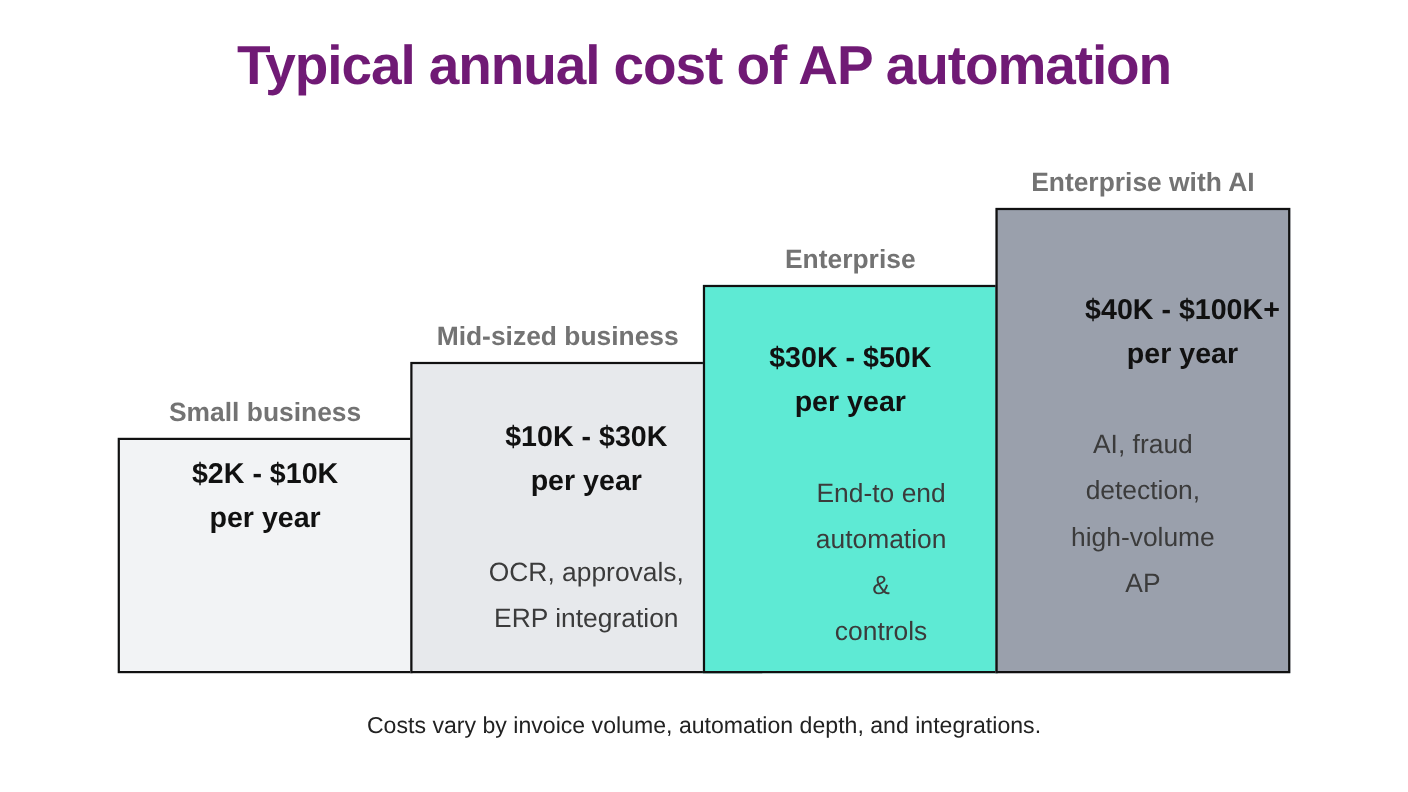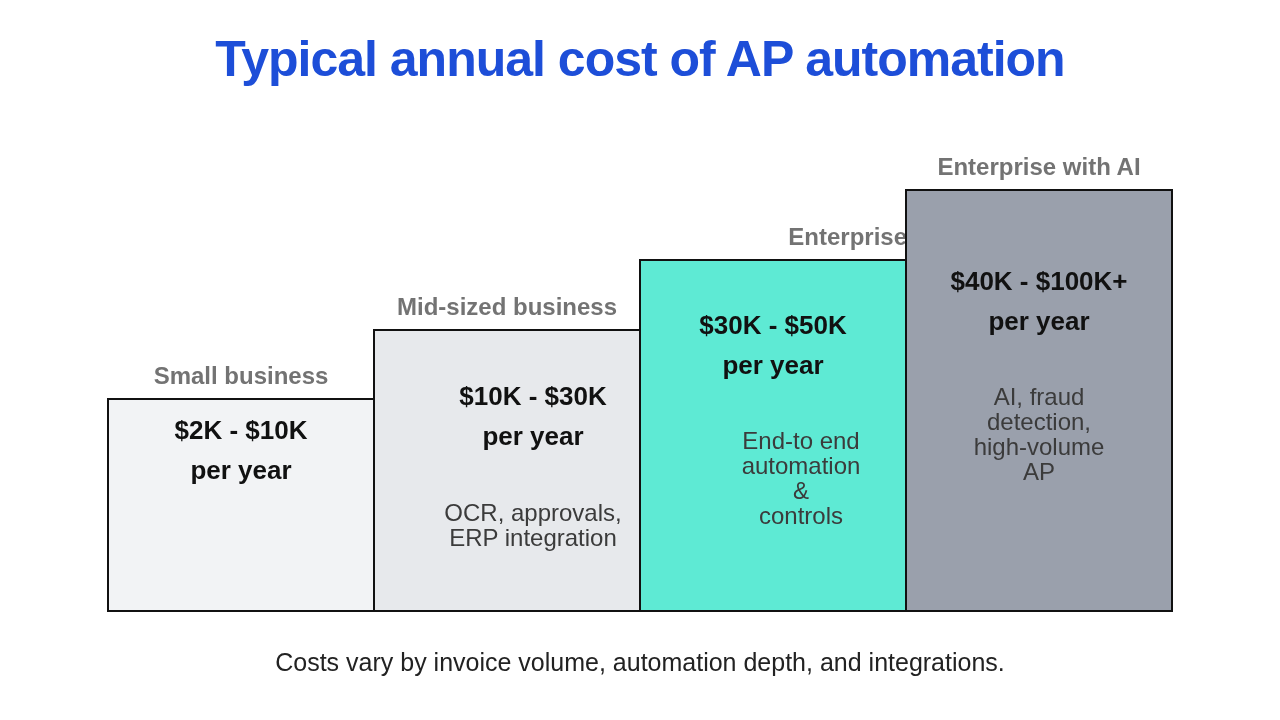--- a/index.html
+++ b/index.html
@@ -20,21 +20,21 @@
   .title {
     position: absolute;
     left: 0;
     top: 30px;
     width: 1280px;
     margin: 0;
     text-align: center;
     font-size: 50px;
     font-weight: 700;
     letter-spacing: -1px;
-    color: #1d4ed8;
+    color: #701a75;
   }
   .bar-label {
     position: absolute;
     height: 32px;
     line-height: 32px;
     text-align: center;
     font-size: 24px;
     font-weight: 700;
     color: #737373;
     white-space: nowrap;
@@ -55,31 +55,31 @@
     color: #111111;
     white-space: pre-line;
   }
   .features {
     position: absolute;
     left: 0;
     width: 100%;
     text-align: center;
     font-size: 24px;
     font-weight: 400;
-    line-height: 25px;
+    line-height: 42px;
     color: #3b3b3b;
     white-space: pre-line;
   }
   .caption {
     position: absolute;
     left: 0;
     top: 648px;
     width: 1280px;
     text-align: center;
-    font-size: 25px;
+    font-size: 21px;
     font-weight: 400;
     color: #222222;
   }
 </style>
 </head>
 <body>
 
 <div class="canvas">
 
   <h1 class="title">Typical annual cost of AP automation</h1>
@@ -91,33 +91,33 @@
   </div>
 
   <div class="bar-label" style="left:373px; top:291px; width:268px;">Mid-sized business</div>
   <div class="bar" style="left: 373px; top: 329px; width: 320px; height: 283px; background-color: rgb(231, 233, 236);">
     <div class="price" style="top:45px;">$10K - $30K
 per year</div>
     <div class="features" style="top:169px;">OCR, approvals,
 ERP integration</div>
   </div>
 
-  <div class="bar-label" style="left:639px; top:221px; width:268px;text-align:right;">Enterprise</div>
+  <div class="bar-label" style="left:639px; top:221px; width:268px;">Enterprise</div>
   <div class="bar" style="left: 639px; top: 259px; width: 268px; height: 353px; background-color: #5eead4;">
     <div class="price" style="top:44px;">$30K - $50K
 per year</div>
     <div class="features" style="top:167px;padding-left:28px;">End-to end
 automation
 &amp;
 controls</div>
   </div>
 
   <div class="bar-label" style="left:905px; top:151px; width:268px;">Enterprise with AI</div>
   <div class="bar" style="left: 905px; top: 189px; width: 268px; height: 423px; background-color: rgb(154, 160, 172);">
-    <div class="price" style="top:70px;">$40K - $100K+
+    <div class="price" style="top:70px;padding-left:36px;">$40K - $100K+
 per year</div>
     <div class="features" style="top:193px;">AI, fraud
 detection,
 high-volume
 AP</div>
   </div>
 
   <div class="caption">Costs vary by invoice volume, automation depth, and integrations.</div>
 
 </div>

